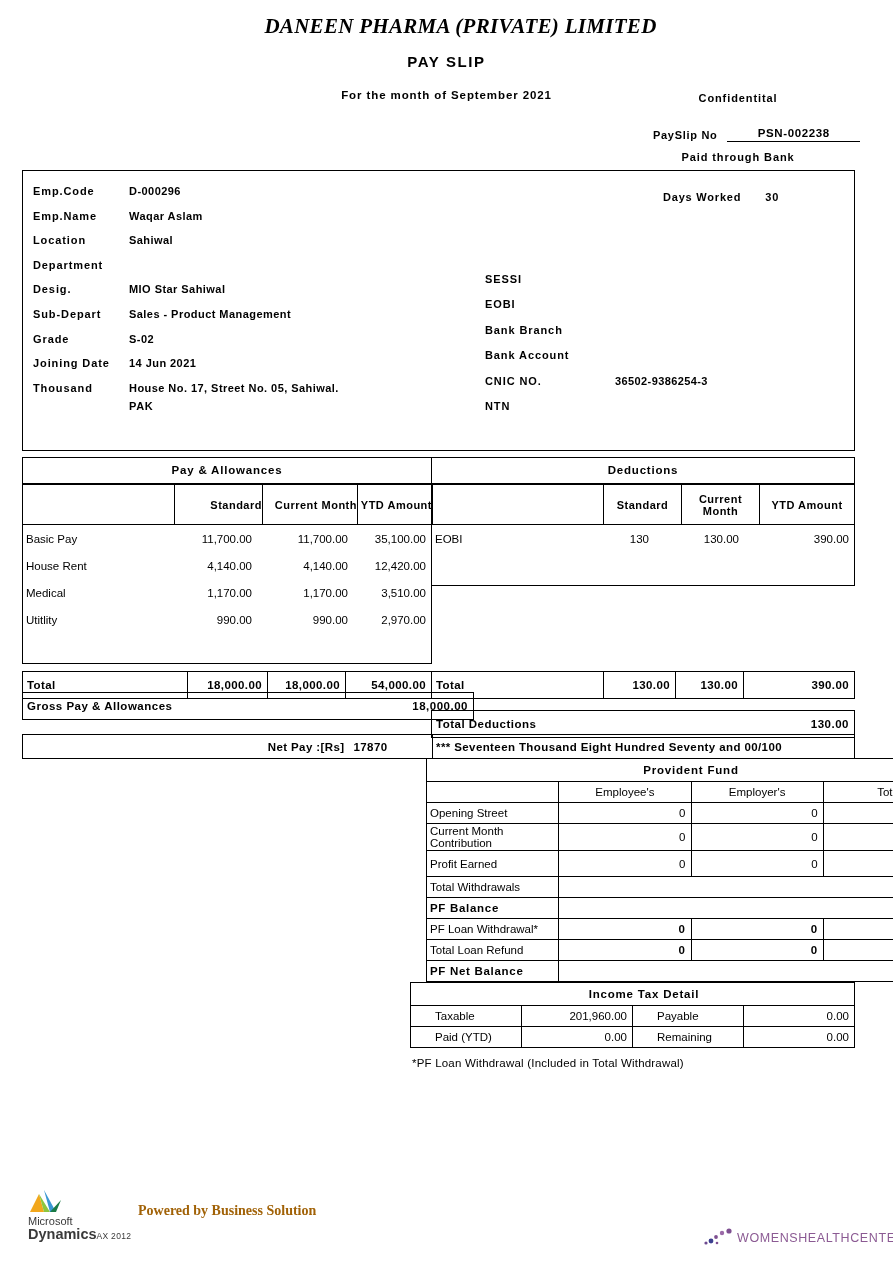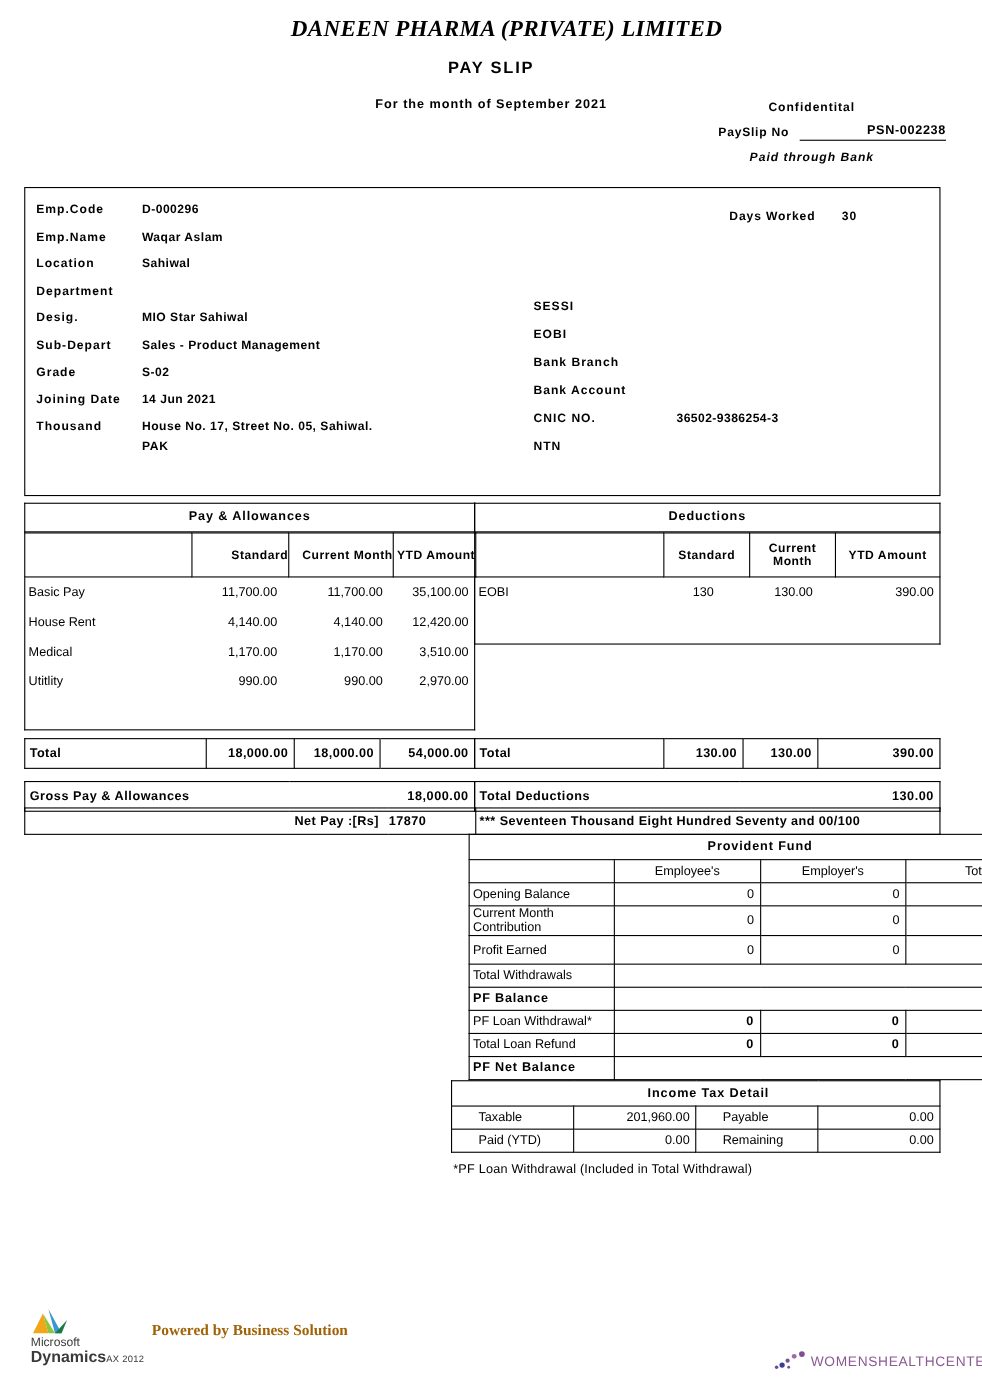--- a/index.html
+++ b/index.html
@@ -51,45 +51,44 @@
     font-weight: bold;
   }
   .conf-line {
     text-align: center;
     letter-spacing: 0.9px;
     padding-right: 4px;
   }
   .psn-row {
     display: flex;
     align-items: flex-end;
-    margin-top: 9px;
+    margin-top: 23px;
     padding-left: 33px;
   }
   .psn-label {
     letter-spacing: 0.7px;
     font-size: 11px;
     white-space: nowrap;
     padding-right: 10px;
     padding-bottom: 1px;
   }
   .psn-value {
     flex: 1;
-    text-align: right;
+    text-align: center;
     border-bottom: 1.6px solid #000;
     padding-bottom: 2px;
     letter-spacing: 0.6px;
     font-size: 11.5px;
   }
   .paid-bank {
     text-align: center;
     letter-spacing: 0.9px;
     margin-top: 9px;
     font-size: 11px;
     padding-right: 4px;
-    font-style: italic;
   }
 
   
   .emp-box {
     position: absolute;
     left: 22px;
     top: 170px;
     width: 833px;
     height: 281px;
     border: 1.4px solid #000;
@@ -144,21 +143,21 @@
   .tot-wrap-right { position: absolute; left: 431px; top: 671px; width: 424px; }
   .tot-tbl { width: 100%; border-collapse: collapse; table-layout: fixed; }
   .tot-tbl td {
     border: 1.4px solid #000; height: 27px; font-size: 11.5px;
     font-weight: bold; letter-spacing: 0.4px;
   }
   .tot-label { text-align: left; padding-left: 4px; }
   .tot-num { text-align: right; padding-right: 5px; }
 
   
-  .gross-left { position: absolute; left: 22px; top: 710px; width: 410px; }
+  .gross-left { position: absolute; left: 22px; top: 692px; width: 452px; }
   .gross-right { position: absolute; left: 431px; top: 710px; width: 424px; }
   .gross-tbl { width: 100%; border-collapse: collapse; table-layout: fixed; }
   .gross-tbl td {
     border: 1.4px solid #000; height: 27px; font-size: 11.5px;
     font-weight: bold; letter-spacing: 0.5px;
   }
   .net-wrap { position: absolute; left: 22px; top: 734px; width: 833px; }
   .net-tbl { width: 100%; border-collapse: collapse; table-layout: fixed; }
   .net-tbl td {
     border: 1.4px solid #000; height: 24px; font-size: 11.5px;
@@ -452,21 +451,21 @@
           <tr>
             <td class="pf-title" colspan="4">Provident Fund</td>
           </tr>
       <tr>
         <td style="width:152px"></td>
         <td class="pf-colhead" style="width:92px">Employee's</td>
         <td class="pf-colhead" style="width:92px">Employer's</td>
         <td class="pf-colhead">Total</td>
       </tr>
       <tr>
-        <td class="pf-rowlabel">Opening Balance</td>
+        <td class="pf-rowlabel">Opening Street</td>
         <td class="pf-num">0</td>
         <td class="pf-num">0</td>
         <td class="pf-num">0</td>
       </tr>
       <tr>
         <td class="pf-rowlabel">Current Month Contribution</td>
         <td class="pf-num">0</td>
         <td class="pf-num">0</td>
         <td class="pf-num">0</td>
       </tr>

